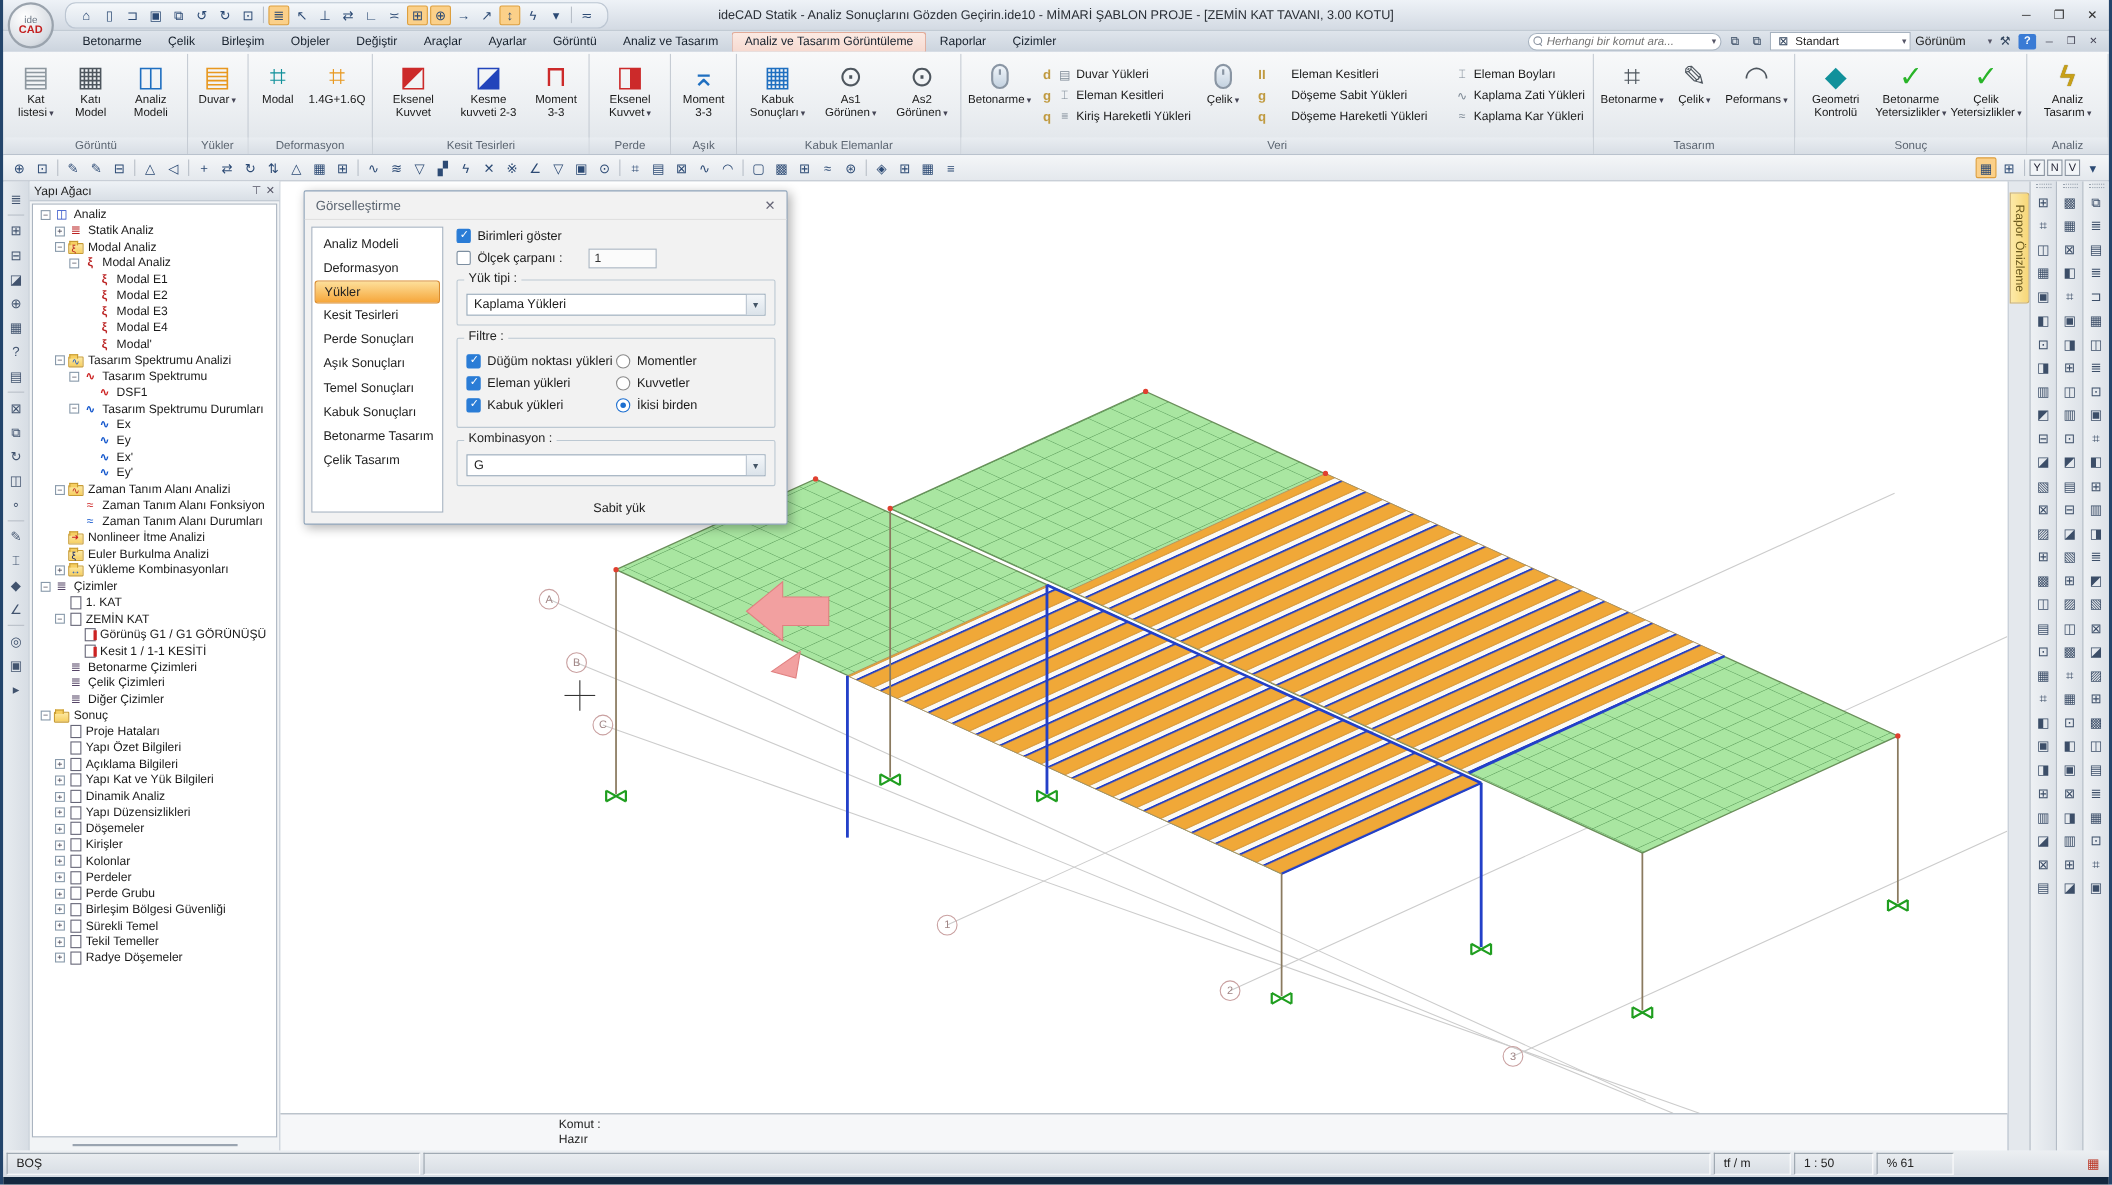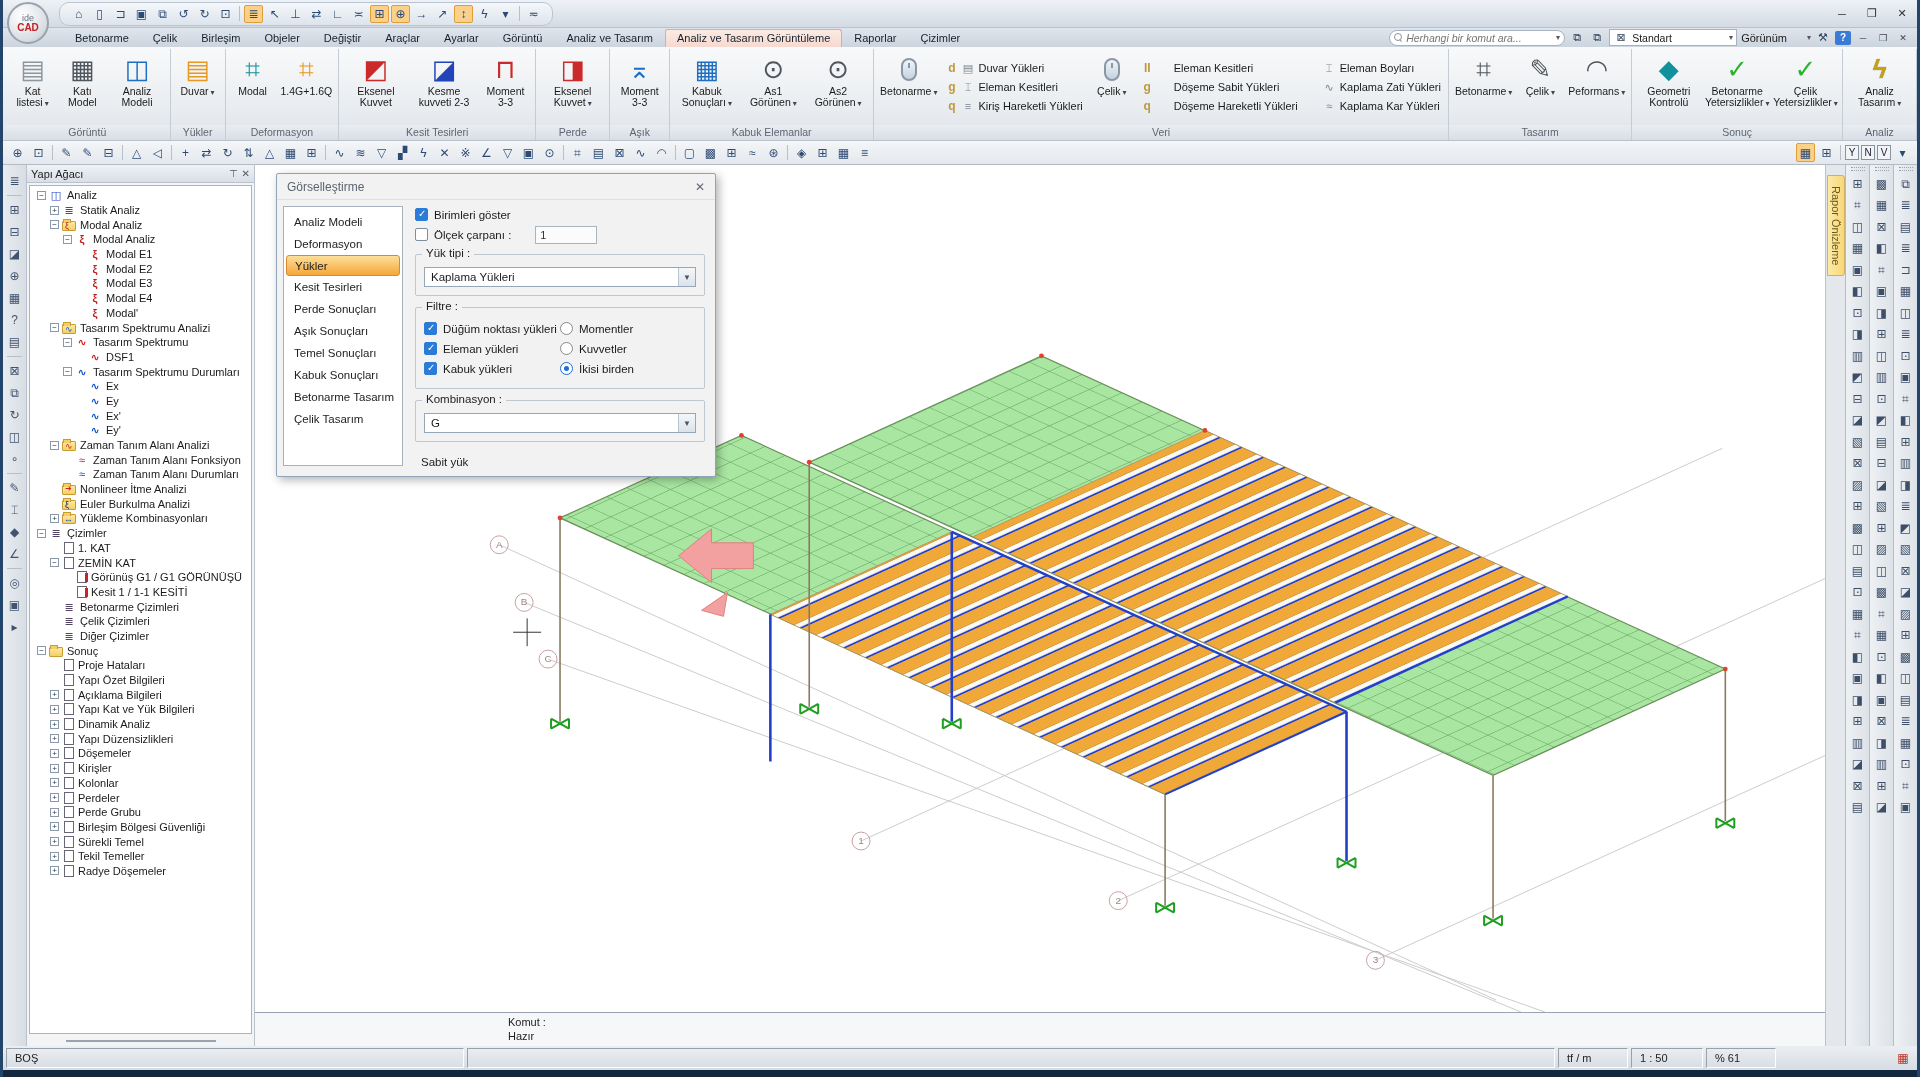--- a/index.html
+++ b/index.html
@@ -135,21 +135,21 @@
   .rd { width:13px; height:13px; border:1px solid #8a8a8a; border-radius:50%; background:#fff; margin-right:6px; position:relative; flex:0 0 auto; }
   .rd.on { border-color:#1d6fd0; }
   .rd.on::after { content:""; position:absolute; left:3px; top:3px; width:5px; height:5px; border-radius:50%; background:#1d6fd0; }
   .numinput { width:62px; height:18px; border:1px solid #a8b4c0; background:#fbfbfb; font-size:11px; padding-left:4px; color:#333; display:flex; align-items:center; margin-left:24px; }
   .gb { position:relative; border:1px solid #bcc8d2; border-radius:2px; margin-top:11px; padding:12px 8px 8px; }
   .gb .lg { position:absolute; top:-8px; left:6px; background:#f2f2f2; padding:0 4px; font-size:11.5px; color:#222; }
   .sel { height:20px; border:1px solid #96a8b8; background:#fff; display:flex; align-items:center; padding-left:6px; }
   .sel .selarrow { margin-left:auto; width:17px; height:18px; background:linear-gradient(#f4f7fa,#dbe3ea); border-left:1px solid #b8c4d0; display:flex; align-items:center; justify-content:center; font-size:8px; color:#456; }
   .fcols { display:flex; }
   .fcols > div { flex:1; }
-  .dfooter { margin-top:14px; padding-left:6px; color:#222; }
+  .dfooter { margin-top:14px; padding-left:6px; color:#222;text-align:center; }
 </style>
 </head>
 <body>
 
 <div class="screen">
 
   <div class="titlebar">
     <div class="logo">
       <span class="l1">ide</span>
       <span class="l2">CAD</span>
@@ -173,20 +173,21 @@
         <span class="ticon ticon-active">⊞</span>
         <span class="ticon ticon-active">⊕</span>
         <span class="ticon">→</span>
         <span class="ticon">↗</span>
         <span class="ticon ticon-active">↕</span>
         <span class="ticon">ϟ</span>
         <span class="ticon">▾</span>
         <span class="tsep"></span>
         <span class="ticon">≂</span>
       </div>
+    <div class="wintitle">ideCAD Statik - Analiz Sonuçlarını Gözden Geçirin.ide10 - MİMARİ ŞABLON PROJE - [ZEMİN KAT TAVANI,  3.00 KOTU]</div>
     <div class="winbtns">
       <div class="winbtn">─</div>
       <div class="winbtn">❒</div>
       <div class="winbtn">✕</div>
     </div>
   </div>
 
   <div class="tabrow">
     <div style="display:flex;">
         <div class="tab">Betonarme</div>
@@ -993,21 +994,21 @@
           <span class="ticon">≣</span>
           <span class="ticon">▦</span>
           <span class="ticon">⊡</span>
           <span class="ticon">⌗</span>
           <span class="ticon">▣</span>
         </div>
     </div>
   </div>
 
   <div class="statusbar">
-    <div class="scell" style="width:458px;">BOŞ</div>
+    <div class="scell" style="width:376px;">BOŞ</div>
     <div class="scell grow"></div>
     <div class="scell" style="width:70px;">tf / m</div>
     <div class="scell" style="width:72px;">1 : 50</div>
     <div class="scell" style="width:70px;">% 61</div>
     <div class="sraised"></div>
     <div class="sicon">▦</div>
   </div>
   <div class="bottomedge"></div>
 
   <div class="dialog">

